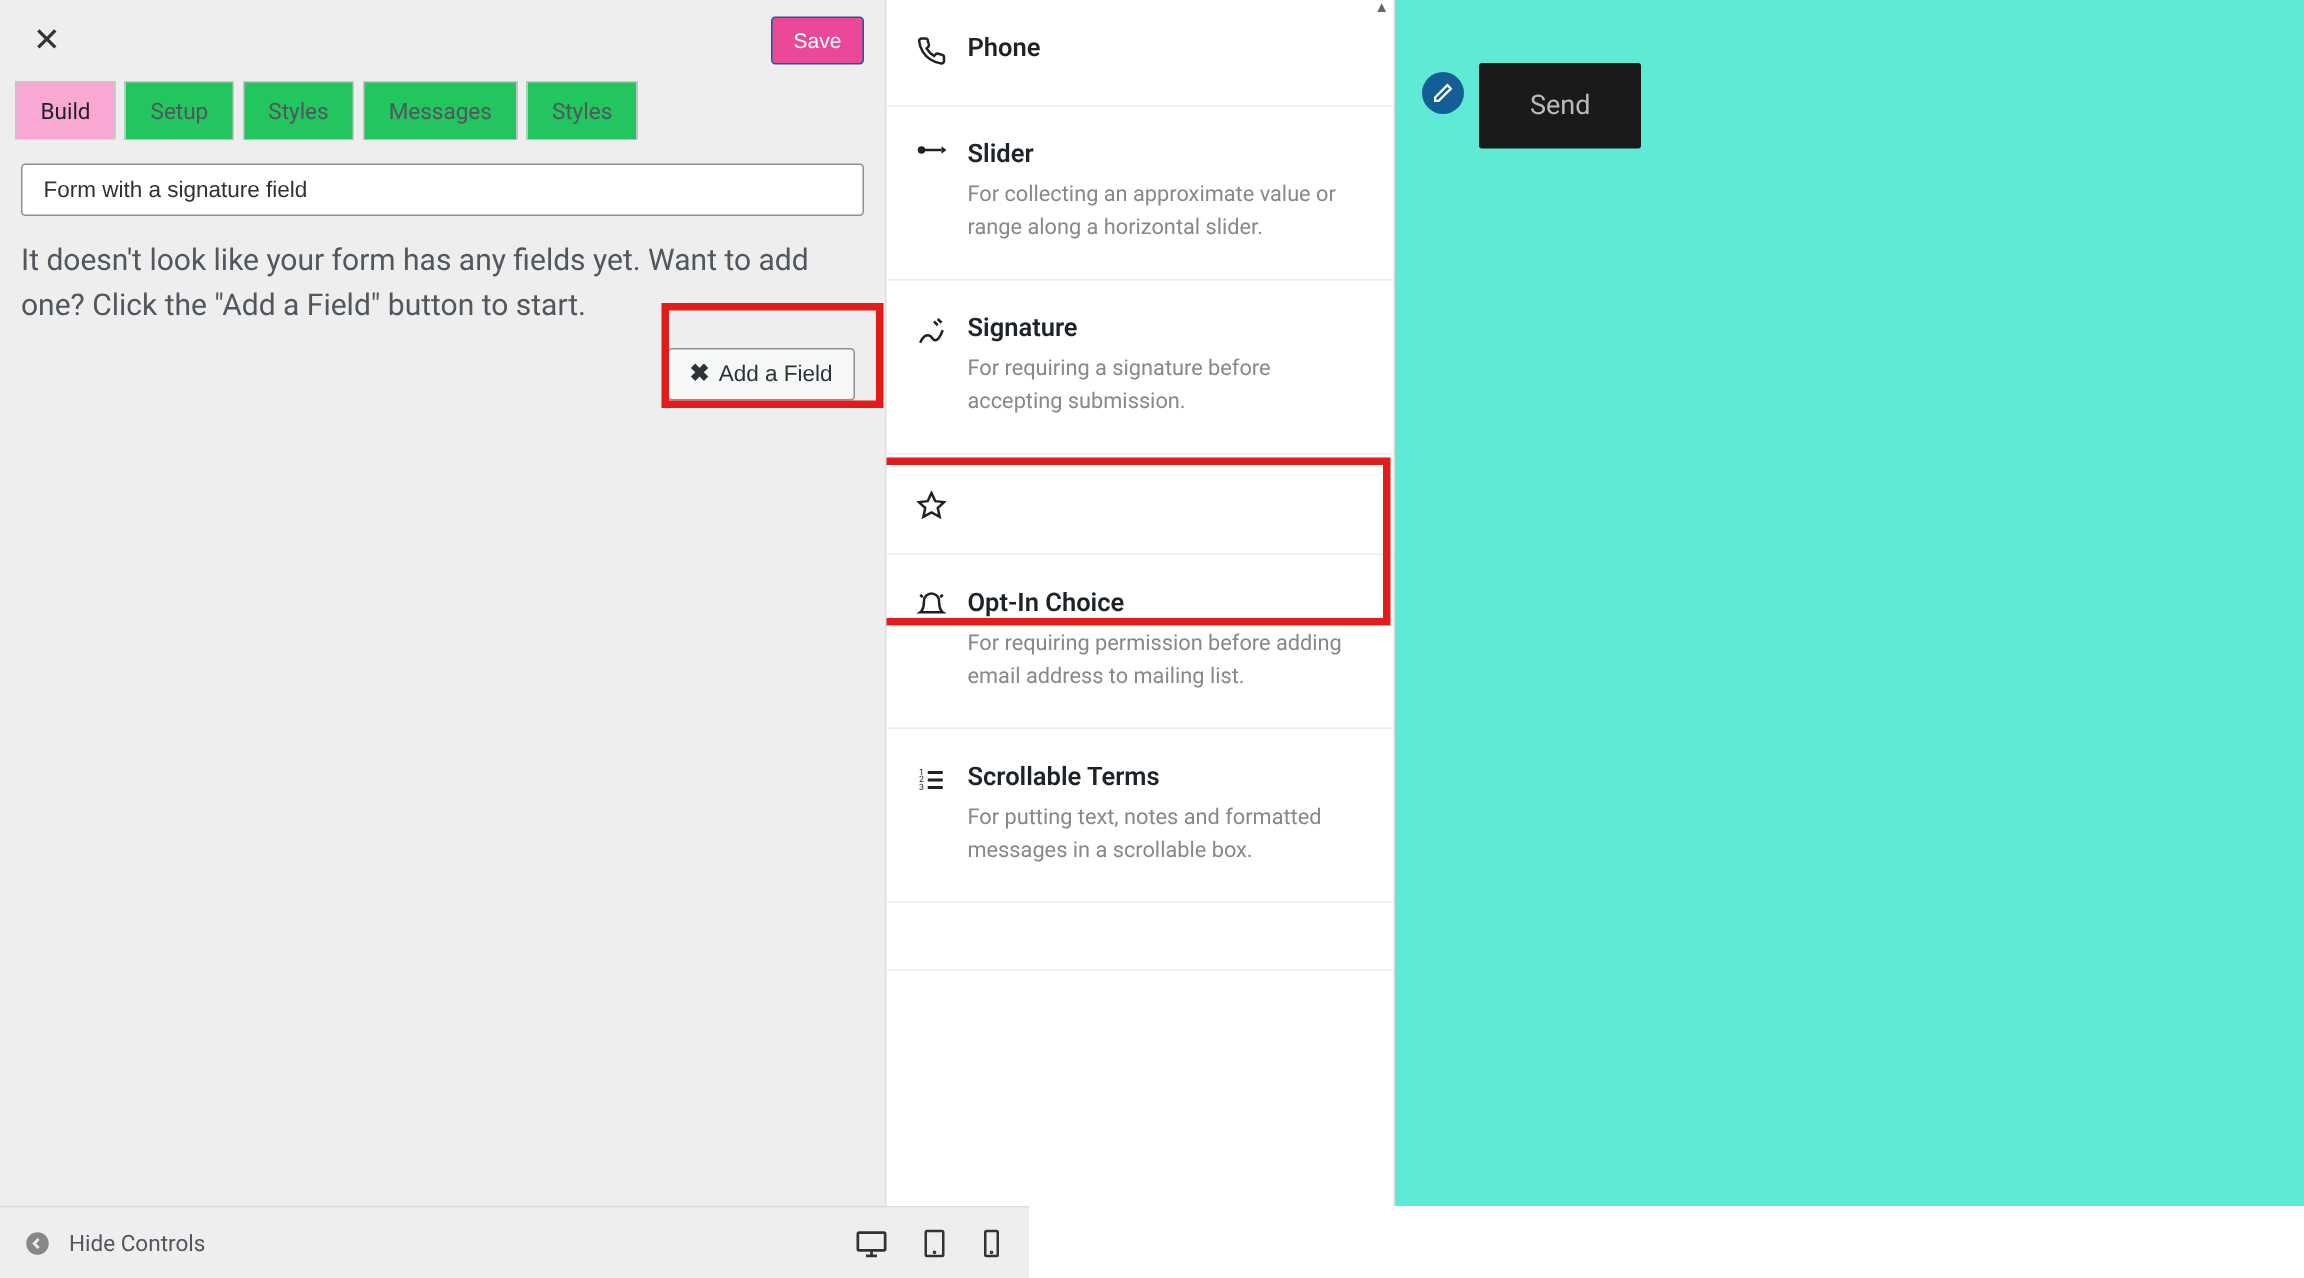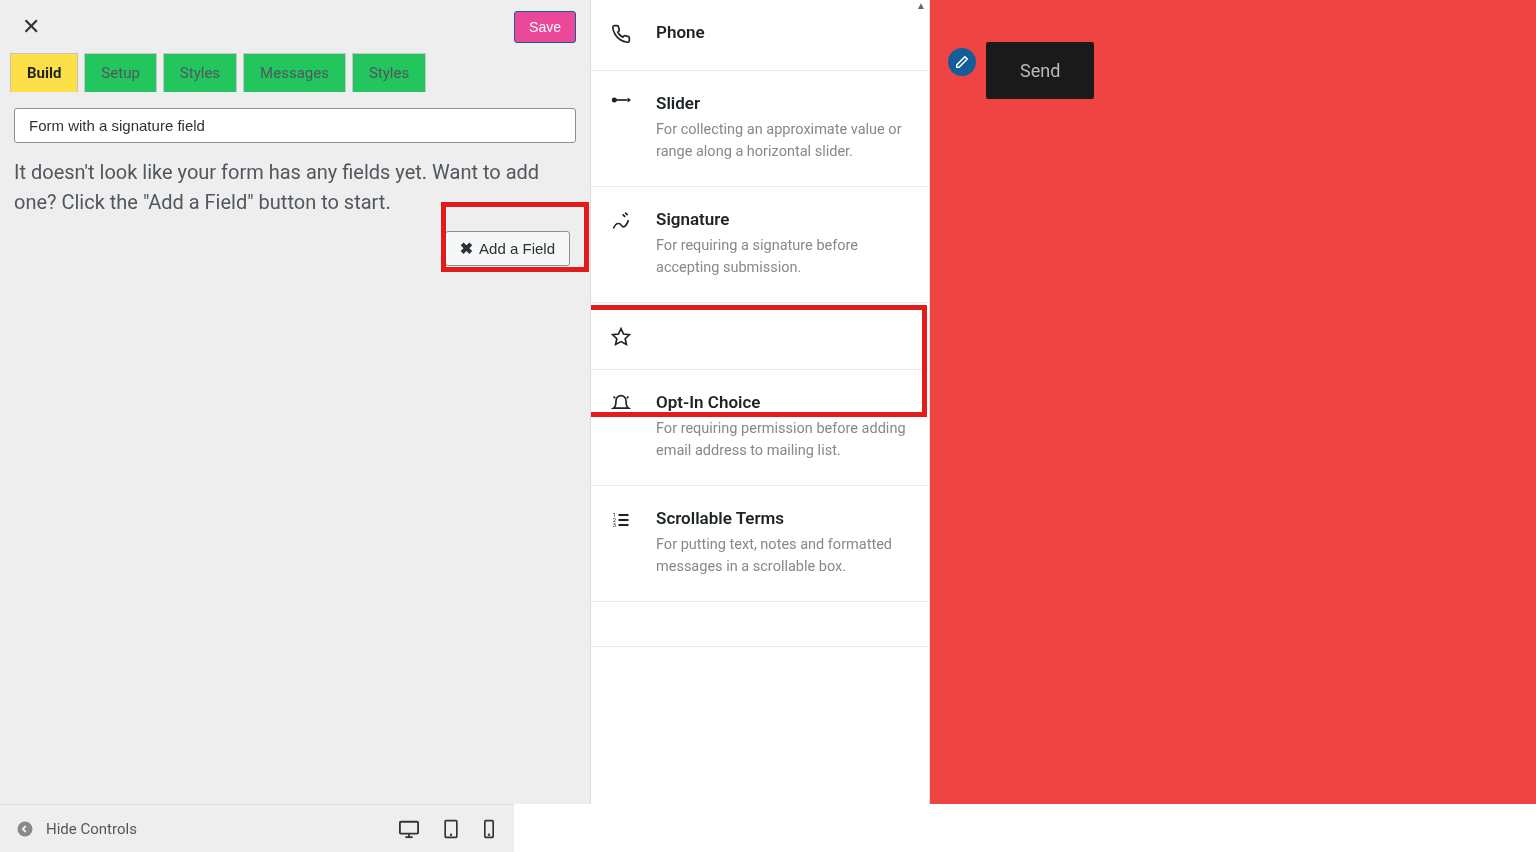--- a/index.html
+++ b/index.html
@@ -9,57 +9,57 @@
   .main-area { display: flex; flex: 1; min-height: 0; }
 
   
   .left-panel { width: 590px; background: #eee; display: flex; flex-direction: column; position: relative; }
   .top-bar { display: flex; align-items: center; justify-content: space-between; padding: 10px 14px; }
   .close-x { font-size: 22px; color: #333; cursor: pointer; padding: 4px 8px; }
   .save-btn { background: #ec4899; color: #fff; border: 1px solid #135e96; border-radius: 3px; padding: 7px 14px; font-size: 14px; cursor: pointer; }
 
   .tabs { display: flex; gap: 6px; padding: 0 10px; }
   .tab { background: #22c55e; border: 1px solid #c5c5c5; border-bottom: none; padding: 10px 16px; font-size: 15px; color: #50575e; cursor: pointer; }
-  .tab.active { background: #fde047; color: #1d2327; font-weight: 700; }
+  .tab.active { background: #f9a8d4; color: #1d2327; font-weight: 400; }
 
   .panel-body { padding: 16px 14px; flex: 1; }
   .title-input { width: 100%; padding: 8px 14px; font-size: 15px; border: 1px solid #8c8f94; border-radius: 3px; background: #fff; color: #2c3338; }
   .helper-text { margin-top: 14px; font-size: 20px; color: #50575e; line-height: 1.5; }
 
   .add-field-wrap { margin-top: 14px; display: flex; justify-content: flex-end; padding-right: 6px; }
   .add-field-btn { background: #f6f7f7; border: 1px solid #8c8f94; border-radius: 3px; padding: 8px 14px; font-size: 15px; color: #2c3338; cursor: pointer; display: inline-flex; align-items: center; gap: 6px; }
   .add-icon { font-weight: bold; font-size: 16px; line-height: 1; }
 
   .red-box-1 { position: absolute; border: 5px solid #e21b1b; pointer-events: none; }
 
   
-  .footer { height: 48px; border-top: 1px solid #ddd; background: #eee; display: flex; align-items: center; justify-content: space-between; padding: 0 14px; width: 514px; }
+  .footer { height: 48px; border-top: 1px solid #ddd; background: #eee; display: flex; align-items: center; justify-content: space-between; padding: 0 14px; width: 686px; }
   .hide-controls { display: flex; align-items: center; gap: 10px; color: #50575e; font-size: 15px; cursor: pointer; }
   .back-icon { display:inline-flex; align-items:center; justify-content:center; width:22px; height:22px; }
   .devices { display: flex; gap: 22px; align-items: center; padding-right: 4px; }
   .device-btn { cursor: pointer; display:inline-flex; }
 
   
   .middle-panel { width: 340px; background: #fff; border-left: 1px solid #ddd; border-right: 1px solid #ddd; overflow-y: auto; position: relative; }
   .scroll-arrow-up { position: absolute; top: 0; right: 3px; font-size: 10px; color: #666; }
-  .field-item { display: flex; gap: 23px; padding: 22px 20px 22px 18px; border-bottom: 1px solid #eceaea; cursor: pointer; }
+  .field-item { display: flex; gap: 12px; padding: 22px 20px 22px 18px; border-bottom: 1px solid #eceaea; cursor: pointer; }
   .field-item:last-child { border-bottom: none; }
   .field-icon { width: 24px; flex-shrink: 0; display: flex; justify-content: center; padding-top: 2px; }
   .field-text { flex: 1; }
   .field-title { font-size: 17px; font-weight: 600; color: #1d2327; margin-bottom: 6px; }
   .field-desc { font-size: 14.5px; color: #888; line-height: 1.55; }
 
   .red-box-2 { position: absolute; border: 5px solid #e21b1b; pointer-events: none; z-index: 10; }
 
   .middle-panel::-webkit-scrollbar { width: 16px; }
   .middle-panel::-webkit-scrollbar-track { background: #f1f1f1; }
   .middle-panel::-webkit-scrollbar-thumb { background: #c1c1c1; }
 
   
-  .right-panel { flex: 1; background: #ef4444; position: relative; }
+  .right-panel { flex: 1; background: #5eead4; position: relative; }
   .edit-dot { position: absolute; top: 48px; left: 18px; width: 28px; height: 28px; background: #135e96; border-radius: 50%; display: flex; align-items: center; justify-content: center; cursor: pointer; }
   .send-box { position: absolute; top: 42px; left: 56px; background: #1a1a1a; color: #bbb; padding: 18px 34px; font-size: 18px; border-radius: 2px; }
 
   svg { display: block; }
 </style>
 </head>
 <body>
 
 <div class="main-area">
 

